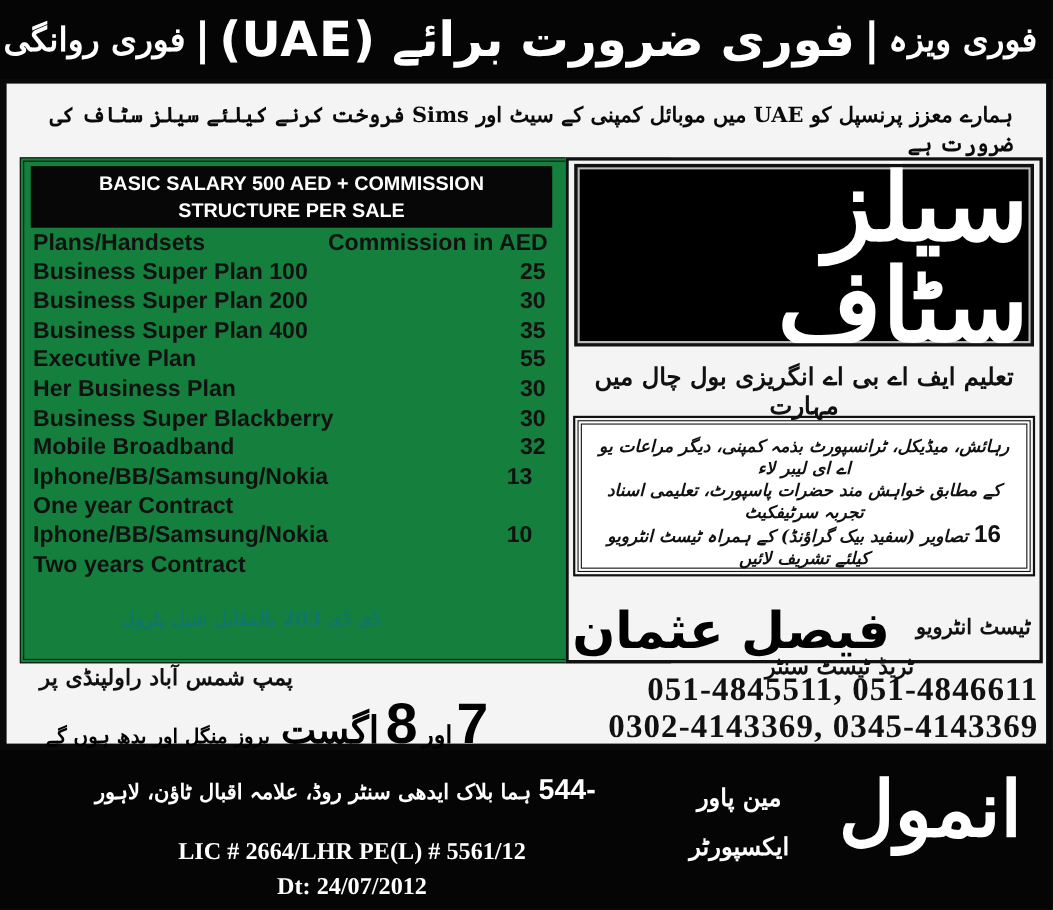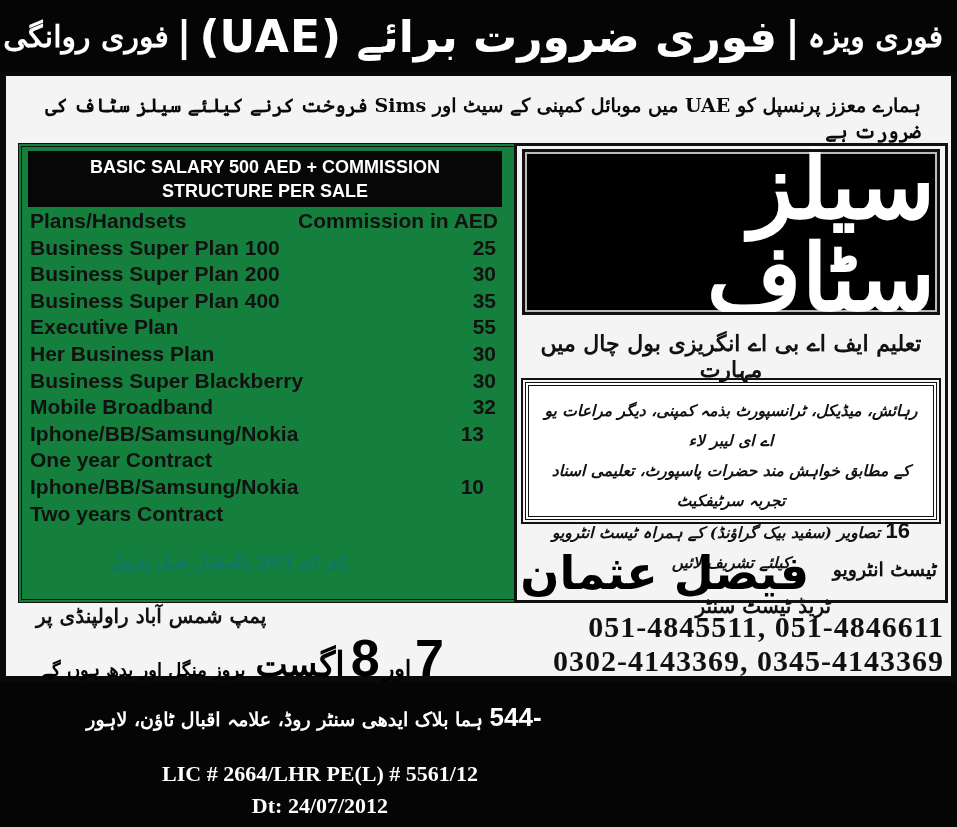--- a/index.html
+++ b/index.html
@@ -30,21 +30,21 @@
 
     
     .right-box { position: absolute; left: 508px; top: 67px; width: 434px; height: 460px; border: 3px solid #111; background: #f4f4f4; }
     .title-block { position: absolute; left: 8px; top: 6px; width: 412px; height: 160px; background: #000; border: 2px solid #bbb; outline: 3px solid #111;
       display: flex; align-items: center; justify-content: center; }
     .title-block span { color: #fff; font-family: "DejaVu Serif", serif; font-size: 92px; font-weight: bold; direction: rtl; line-height: 1; }
     .edu { position: absolute; left: 0; top: 184px; width: 428px; text-align: center; direction: rtl;
       font-family: "DejaVu Serif", serif; font-weight: bold; font-size: 22px; color: #111; }
     .benefits { position: absolute; left: 8px; top: 236px; width: 412px; height: 138px; border: 4px double #111; background: #fff;
       outline: 2px solid #111; outline-offset: 2px; direction: rtl; text-align: center; padding: 10px 12px;
-      font-family: "DejaVu Serif", serif; font-size: 15.5px; font-weight: bold; font-style: italic; line-height: 30px; color: #111; }
+      font-family: "DejaVu Serif", serif; font-size: 15.5px; font-weight: bold; font-style: italic; line-height: 20px; color: #111; }
     .benefits .num { font-family: "Liberation Sans", sans-serif; font-style: normal; font-size: 22px; }
 
     
     .interview { position: absolute; left: 0; top: 456px; width: 945px; height: 144px; }
     .iv-label { position: absolute; right: 14px; top: 26px; font-family: "DejaVu Serif", serif; font-weight: bold; font-size: 19px; direction: rtl; color: #111; }
     .iv-name { position: absolute; right: 142px; top: 14px; font-family: "DejaVu Sans", sans-serif; font-weight: bold; font-size: 46px; direction: rtl; color: #000; }
     .iv-center { position: absolute; right: 14px; top: 60px; font-family: "DejaVu Serif", serif; font-weight: bold; font-size: 20px; direction: rtl; color: #111; }
     .iv-addr1 { position: absolute; left: 12px; top: 20px; width: 420px; text-align: center; font-family: "DejaVu Serif", serif; font-weight: bold; font-size: 17px; direction: rtl; color: #0f766e; }
     .iv-addr2 { position: absolute; left: 30px; top: 72px; width: 380px; text-align: left; font-family: "DejaVu Serif", serif; font-weight: bold; font-size: 20px; direction: rtl; color: #111; }
     .phones { position: absolute; left: 440px; top: 78px; width: 498px; font-family: "Liberation Serif", serif; font-weight: bold; color: #111; text-align: right; }
@@ -164,20 +164,25 @@
         <span class="big">7</span>
         <span class="urdu">اور</span>
         <span class="big">8</span>
         <span class="month">اگست</span>
         <span class="urdu" style="font-size:18px">بروز منگل اور بدھ ہوں گے</span>
       </div>
     </div>
   </div>
 
   <div class="footer">
+    <div class="ft-brand">انمول</div>
+    <div class="ft-sub">
+      <div>مین پاور</div>
+      <div>ایکسپورٹر</div>
+    </div>
     <div class="ft-addr">
       <span class="num">-544</span>
       <span>ہما بلاک ایدھی سنٹر روڈ، علامہ اقبال ٹاؤن، لاہور</span>
     </div>
     <div class="ft-lic">
       <div>LIC # 2664/LHR  PE(L) # 5561/12</div>
       <div>Dt: 24/07/2012</div>
     </div>
   </div>
 

